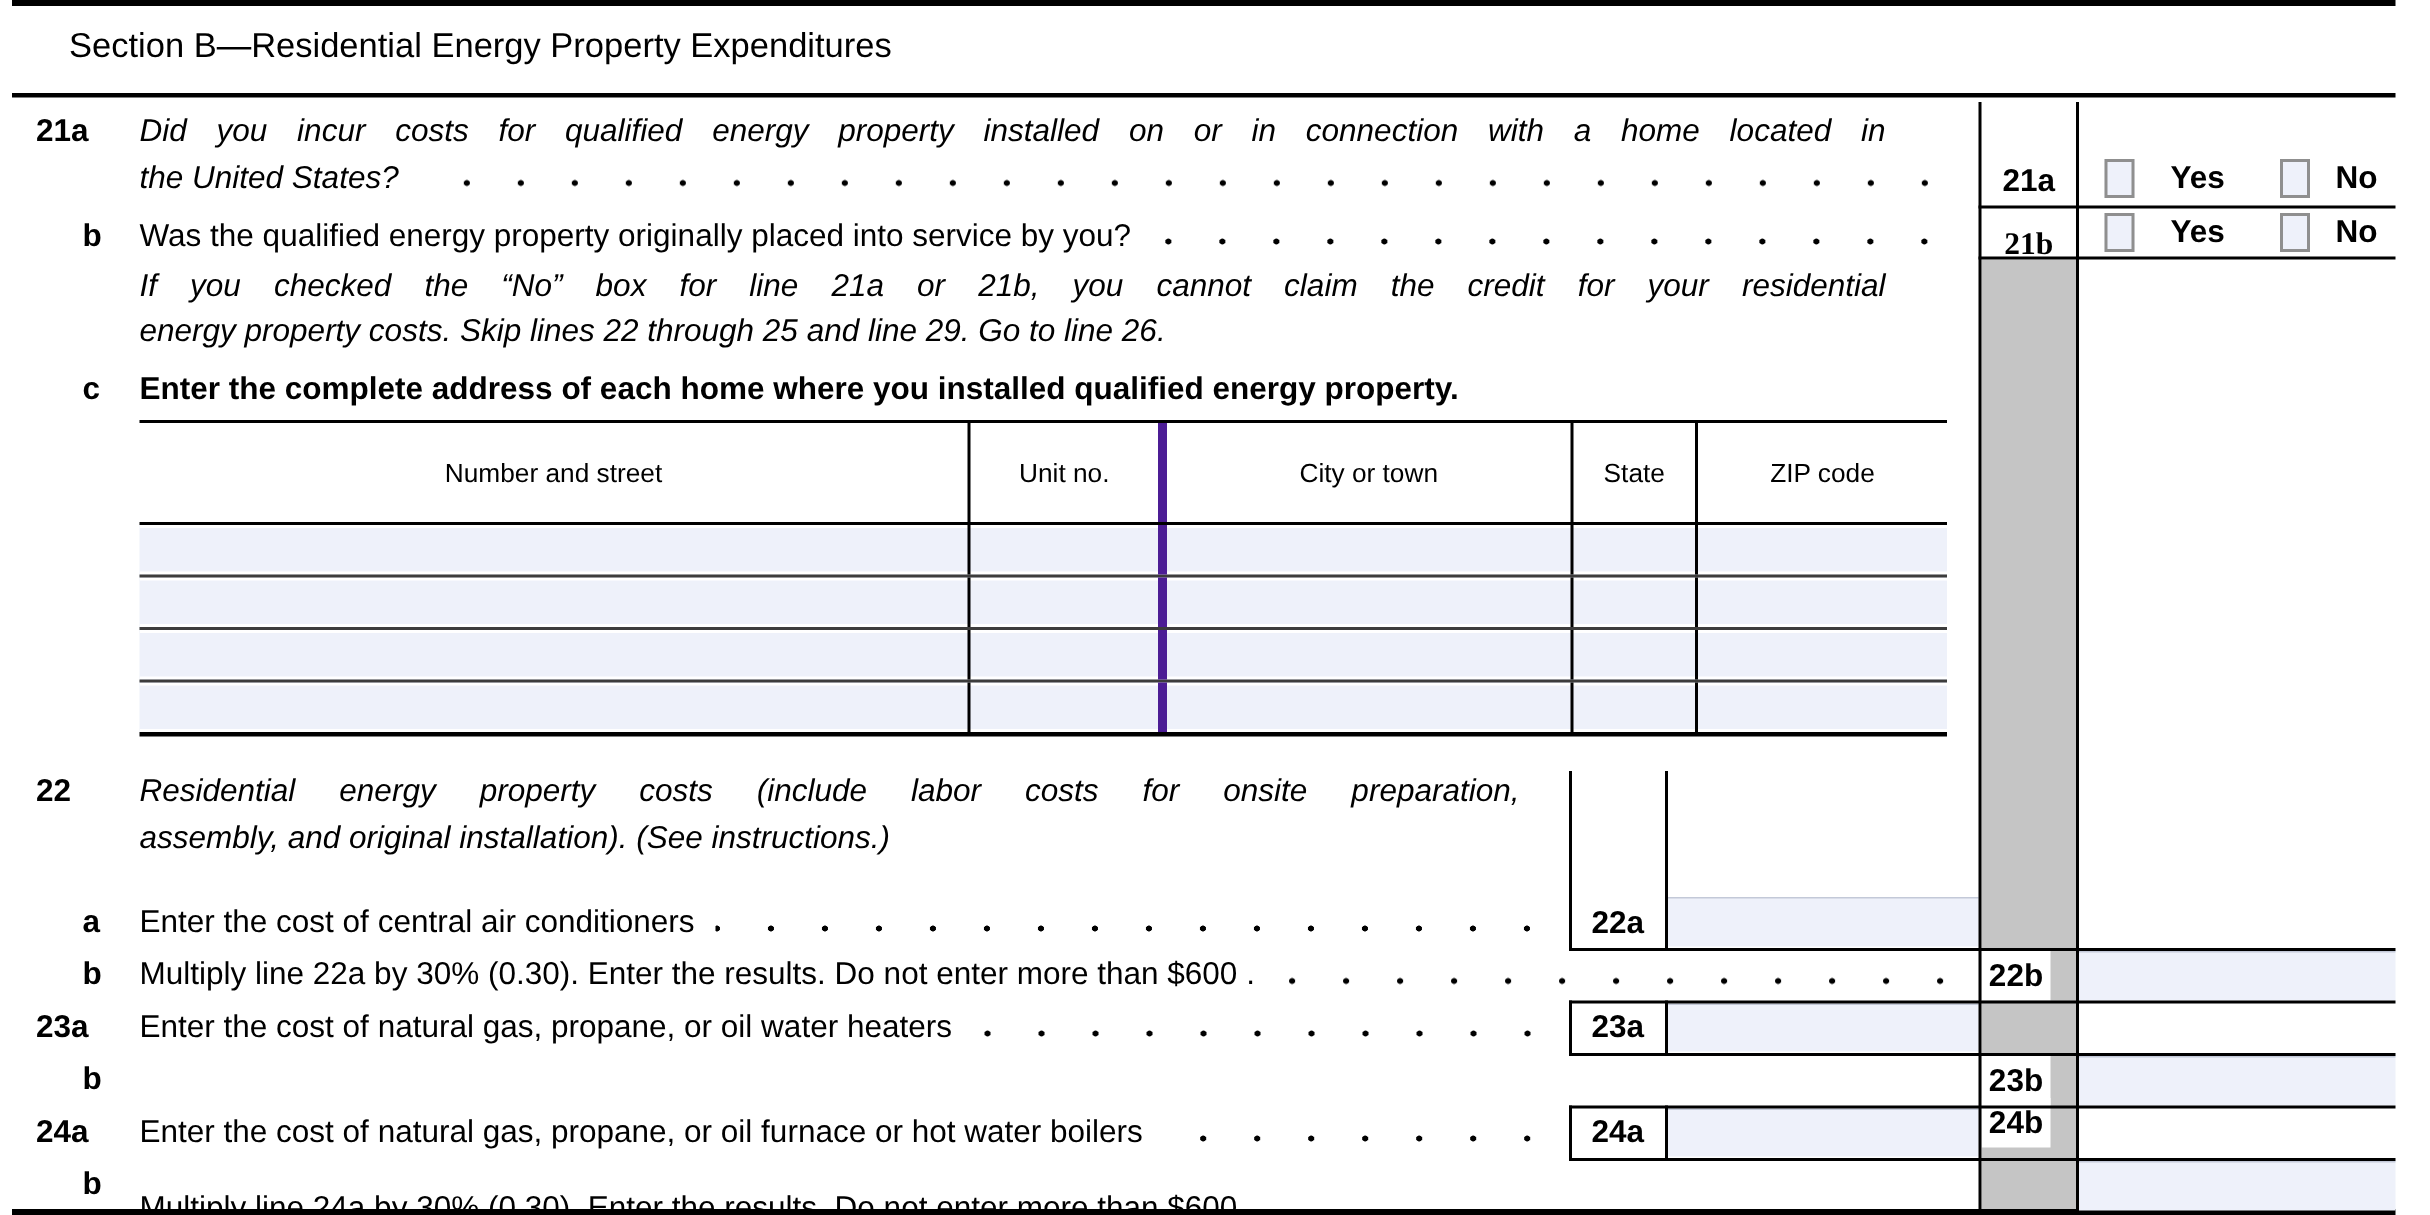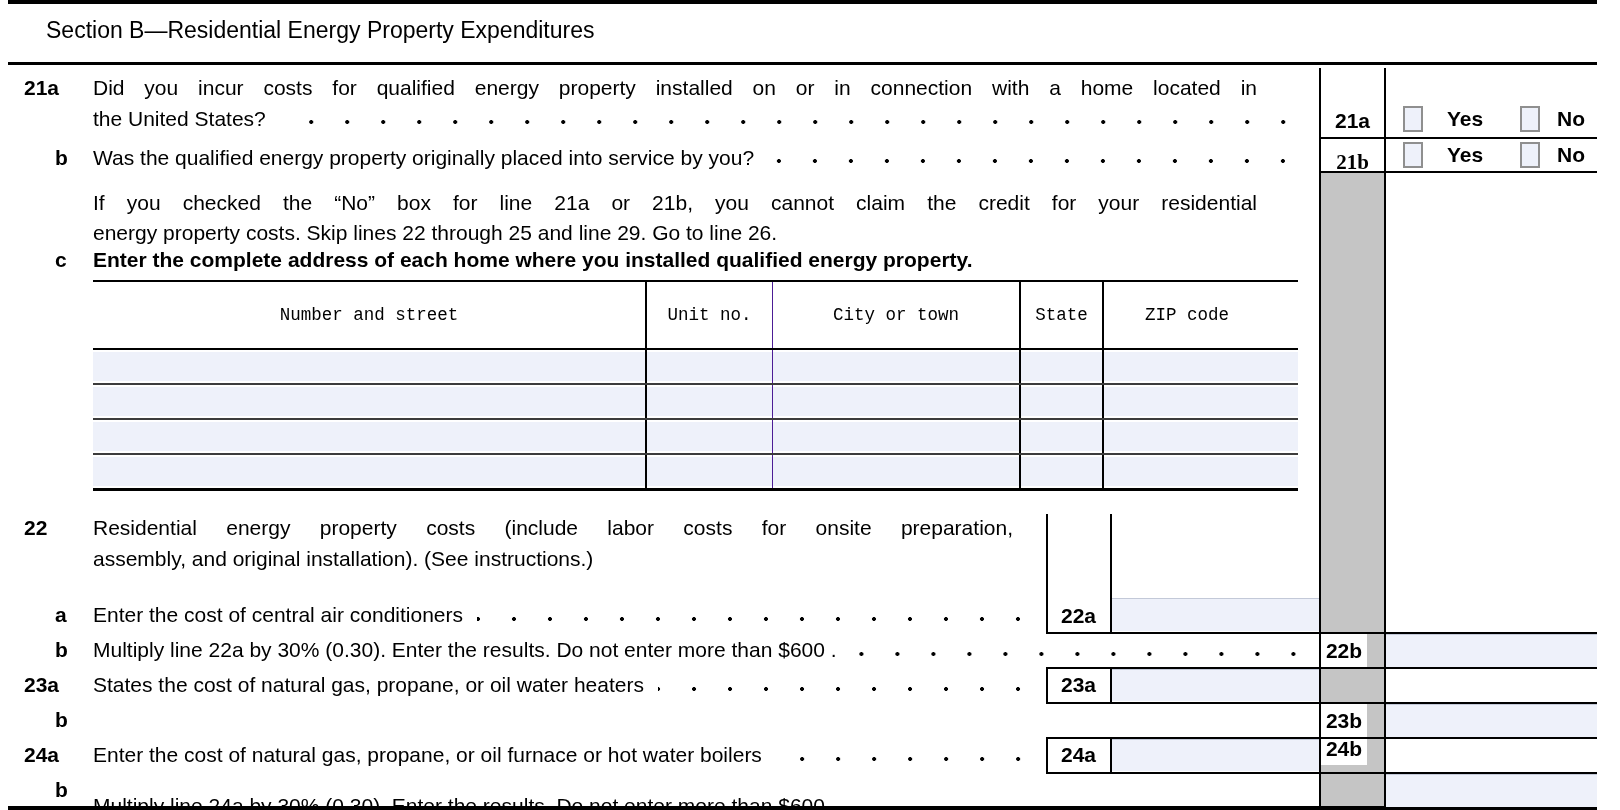--- a/index.html
+++ b/index.html
@@ -10,39 +10,39 @@
   .vl{position:absolute;width:2px;background:#000;}
   .bar{position:absolute;background:#000;}
   #title{position:absolute;left:14px;top:17px;font-size:23px;font-weight:normal;margin-left:32px;}
   .num{position:absolute;font-weight:bold;display:flex;align-items:center;height:35px;}
   .txtrow{position:absolute;display:flex;align-items:center;height:35px;white-space:nowrap;}
   .leader{flex:1 1 auto;align-self:stretch;margin-left:14px;
           background-image:radial-gradient(circle,#000 1.8px,transparent 2.2px);
           background-size:36px 10px;background-repeat:repeat-x;
           background-position:right 4px bottom 8px;}
   .jline{text-align:justify;text-align-last:justify;}
-  .qblock{position:absolute;line-height:31px;}
+  .qblock{position:absolute;line-height:31px;font-style:italic;}
   .fld{position:absolute;background:#eef1fa;border-top:1px solid #c3c9d8;box-sizing:border-box;}
   .shade{position:absolute;left:1321px;width:63px;background:#c5c5c5;}
   .lab{position:absolute;font-weight:bold;display:flex;justify-content:center;}
   .blab{position:absolute;left:1321px;width:46px;height:33px;background:#fff;font-weight:bold;
         display:flex;align-items:center;justify-content:center;}
   .cb{position:absolute;width:20px;height:26px;background:#eef1fa;border:2px solid #8f8f8f;box-sizing:border-box;}
   .cbl{position:absolute;height:26px;display:flex;align-items:center;font-weight:bold;}
   
-  #atable{position:absolute;left:93px;top:280px;width:1205px;font-family:Liberation Mono, monospace;}
+  #atable{position:absolute;left:93px;top:280px;width:1205px;}
   .ahead{display:flex;height:70px;box-sizing:border-box;border-top:2px solid #000;border-bottom:2px solid #000;}
   .hc{box-sizing:border-box;display:flex;align-items:center;justify-content:center;font-size:17.5px;}
   .trow{display:flex;height:35px;box-sizing:border-box;background:#eef1fa;border-top:2px solid #3c3c3c;
         box-shadow:inset 0 2px 0 #fff, inset 0 -2px 0 #fff;}
   .trow.first{border-top:none;height:33px;}
   .tc{box-sizing:border-box;height:100%;}
   .c1{width:552px;}
   .c2{width:127px;border-left:2px solid #000;}
-  .c3{width:247px;border-left:1px solid #4c1d95;}
+  .c3{width:275px;border-left:6px solid #4c1d95;}
   .c4{width:83px;border-left:2px solid #000;}
   .c5{width:168px;border-left:2px solid #000;}
   .tbot{height:3px;background:#000;}
 </style>
 </head>
 <body>
 
 <div id="page">
 
   <div class="bar" style="left:8px;top:0;width:1589px;height:4px;"></div>
@@ -113,21 +113,21 @@
       <span>the United States?</span>
       <div class="leader" style="background-position:right 4px bottom 7px;"></div>
     </div>
   </div>
 
   <div class="txtrow" style="left:93px;top:142px;width:1212px;height:31px;">
     <span>Was the qualified energy property originally placed into service by you?</span>
     <div class="leader" style="background-position:right 4px bottom 7px;"></div>
   </div>
 
-  <div class="qblock" style="left:93px;top:188px;width:1164px;line-height:30px;">
+  <div class="qblock" style="left:93px;top:176px;width:1164px;line-height:30px;">
     <div class="jline">If you checked the “No” box for line 21a or 21b, you cannot claim the credit for your residential</div>
     <div>energy property costs. Skip lines 22 through 25 and line 29. Go to line 26.</div>
   </div>
 
   <div class="txtrow" style="left:93px;top:245px;height:30px;font-weight:bold;">
     <span>Enter the complete address of each home where you installed qualified energy property.</span>
   </div>
 
   <div id="atable">
     <div class="ahead">
@@ -177,21 +177,21 @@
     <span>Enter the cost of central air conditioners</span>
     <div class="leader"></div>
   </div>
 
   <div class="txtrow" style="left:93px;top:632px;width:1222px;">
     <span><span>Multiply line 22a by 30% (0.30). Enter the results. Do </span><span class="b">not</span><span> enter more than $600 .</span></span>
     <div class="leader"></div>
   </div>
 
   <div class="txtrow" style="left:93px;top:667px;width:947px;">
-    <span>States the cost of natural gas, propane, or oil water heaters</span>
+    <span>Enter the cost of natural gas, propane, or oil water heaters</span>
     <div class="leader"></div>
   </div>
 
 
   <div class="txtrow" style="left:93px;top:737px;width:947px;">
     <span>Enter the cost of natural gas, propane, or oil furnace or hot water boilers</span>
     <div class="leader"></div>
   </div>
 
   <div class="txtrow" style="left:93px;top:772px;width:1222px;margin-top:16px;">

